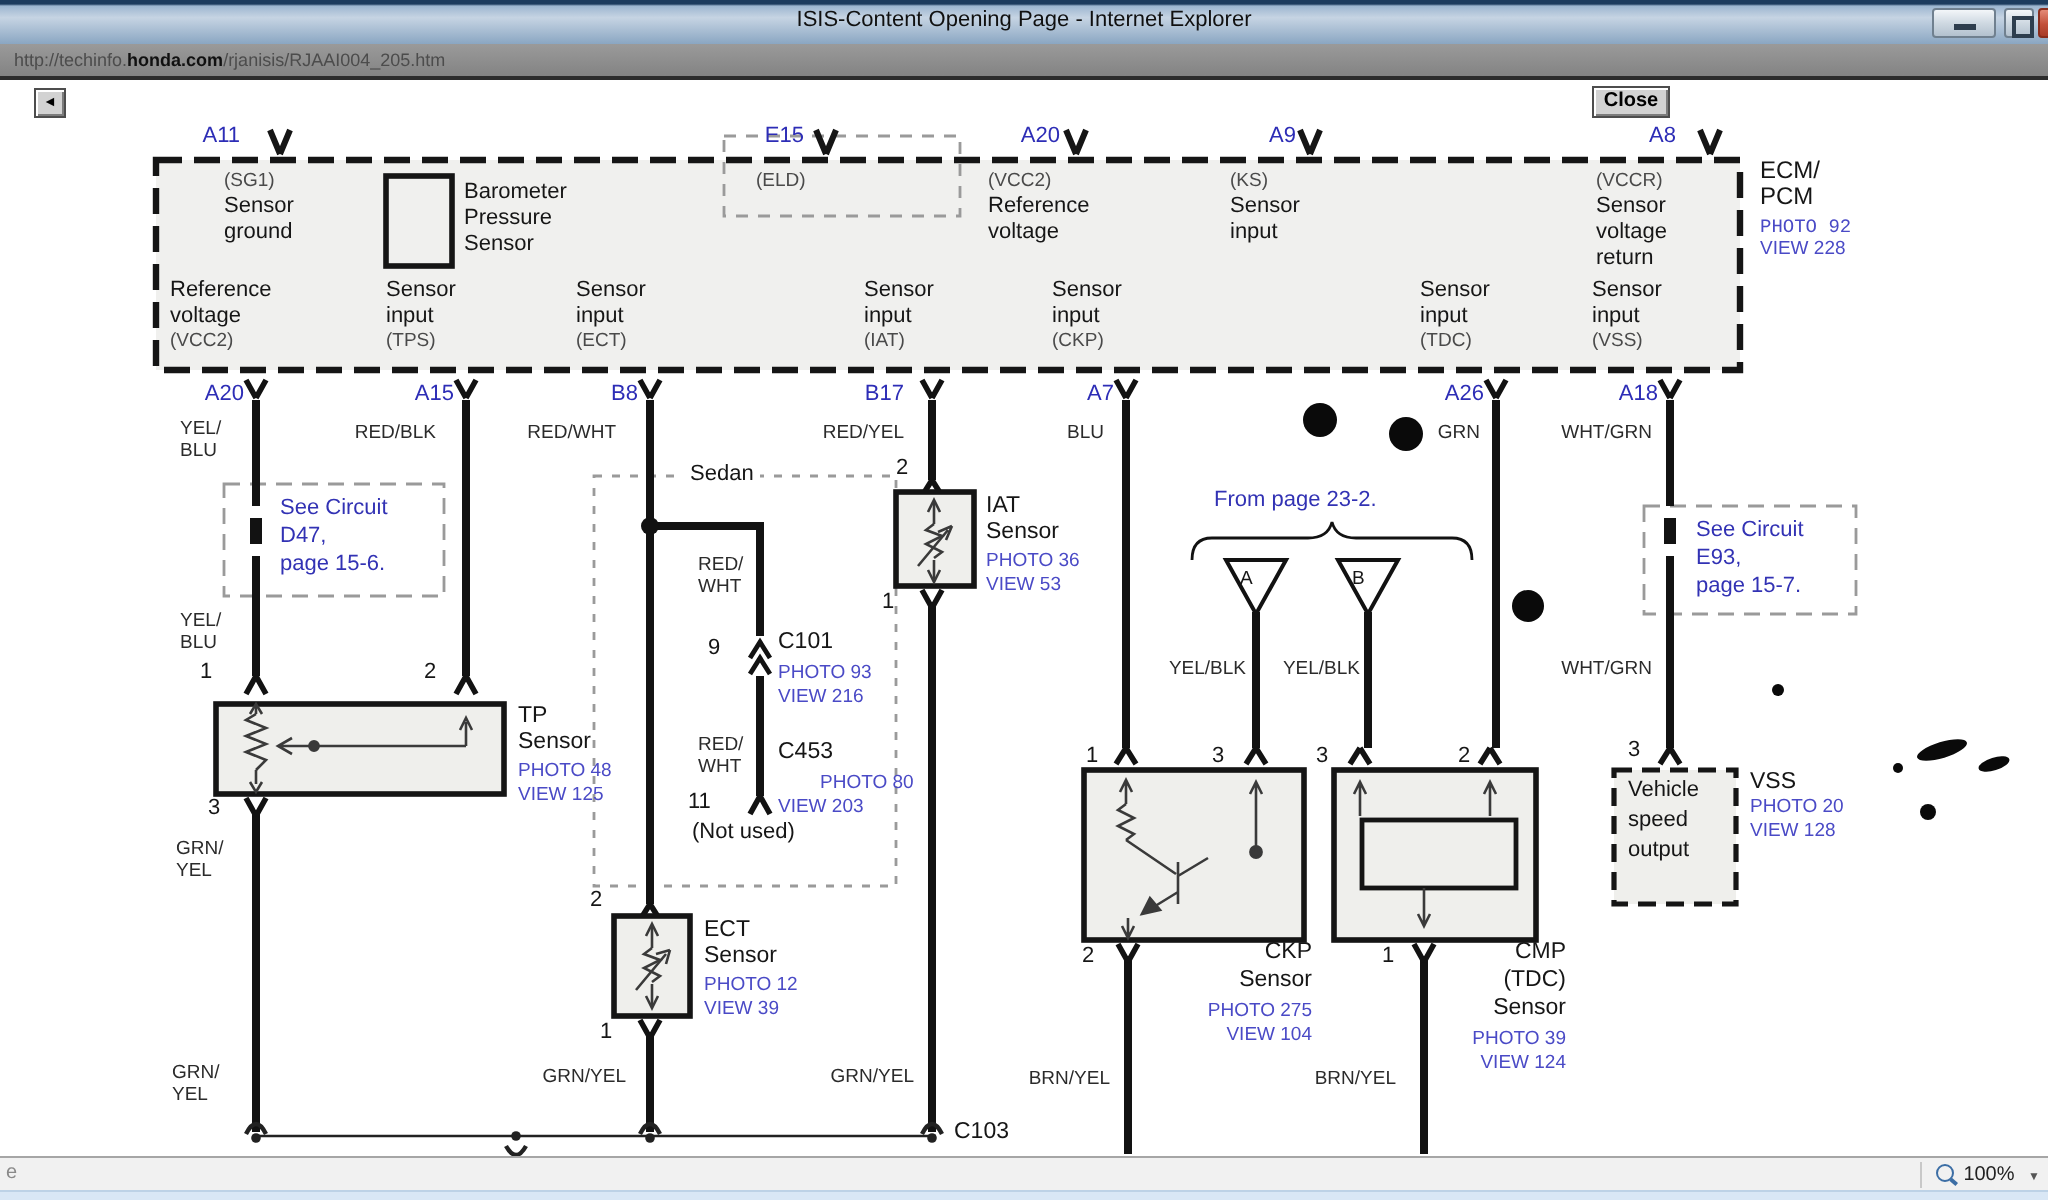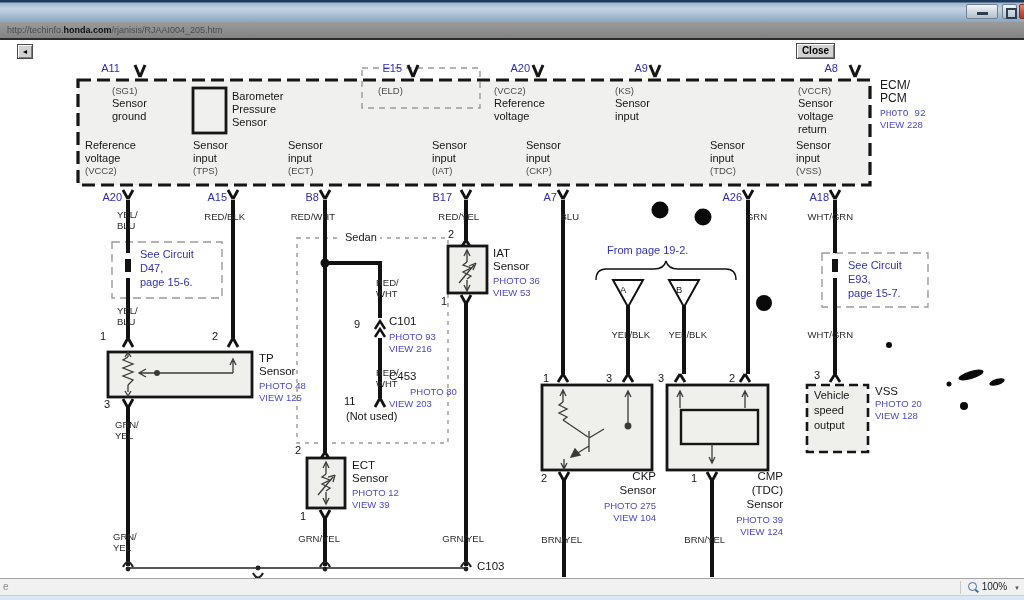--- a/index.html
+++ b/index.html
@@ -29,32 +29,33 @@
   .zoomctl .sep{position:absolute;left:-8px;top:0;width:1px;height:13px;background:#c8c8c8;}
   .mag{display:inline-block;width:7px;height:7px;border:1.5px solid #3c6ea5;border-radius:50%;position:relative;top:1px;margin-right:2px;}
   .mag:after{content:"";position:absolute;left:6px;top:7px;width:4px;height:1.5px;background:#3c6ea5;transform:rotate(40deg);}
   .caret{font-size:6px;color:#555;margin-left:4px;}
   
   .t{position:absolute;font-size:11px;line-height:13px;color:#161616;white-space:nowrap;}
   .c{text-align:left;} .r{text-align:right;}
   .blue{color:#3232b4;} .blue div{line-height:14px;}
   .pv{font-size:9.5px;line-height:11.5px;color:#4a4ac6;}
   .sub{font-size:9.5px;line-height:12px;color:#4a4a4a;}
-  .wire{font-size:9.5px;line-height:11px;color:#2b2b2b;margin-left:27px;}
+  .wire{font-size:9.5px;line-height:11px;color:#2b2b2b;}
   .name{font-size:11.5px;}
   .pid{color:#2d2db6;}
   .bgw{background:#fff;padding:0 3px;}
   svg{position:absolute;left:0;top:0;}
 </style>
 </head>
 <body>
 
 <div id="screen">
 
   <div class="titlebar">
+    <div class="title-text">ISIS-Content Opening Page - Internet Explorer</div>
     <div class="winbtn" style="left:966px;width:32px;">
         <span class="glyph-min"></span>
       </div>
     <div class="winbtn" style="left:1002px;width:15px;">
         <span class="glyph-max"></span>
       </div>
     <div class="winbtn close" style="left:1019px;width:16px;"></div>
   </div>
 
   <div class="urlbar">
@@ -314,21 +315,21 @@
   <div class="t wire r" style="left:257px;top:533px;width:56px">GRN/YEL</div>
 
   <div class="t" style="left:448px;top:228px;">2</div>
   <div class="t name" style="left:493px;top:247px;">IAT</div>
   <div class="t name" style="left:493px;top:260px;">Sensor</div>
   <div class="t pv" style="left:493px;top:275px;">PHOTO 36</div>
   <div class="t pv" style="left:493px;top:287px;">VIEW 53</div>
   <div class="t" style="left:441px;top:295px;">1</div>
   <div class="t wire r" style="left:401px;top:533px;width:56px">GRN/YEL</div>
 
-  <div class="t blue c" style="left:607px;top:244px;width:150px">From page 19-2.</div>
+  <div class="t blue c" style="left:607px;top:244px;width:150px">From page 23-2.</div>
   <div class="t c" style="left:620px;top:283px;width:16px;font-size:9.5px;">A</div>
   <div class="t c" style="left:676px;top:283px;width:16px;font-size:9.5px;">B</div>
   <div class="t wire r" style="left:573px;top:329px;width:50px">YEL/BLK</div>
   <div class="t wire r" style="left:630px;top:329px;width:50px">YEL/BLK</div>
 
   <div class="t" style="left:543px;top:372px;">1</div>
   <div class="t" style="left:606px;top:372px;">3</div>
   <div class="t" style="left:541px;top:472px;">2</div>
   <div class="t name r" style="left:596px;top:470px;width:60px">CKP</div>
   <div class="t name r" style="left:596px;top:484px;width:60px">Sensor</div>

